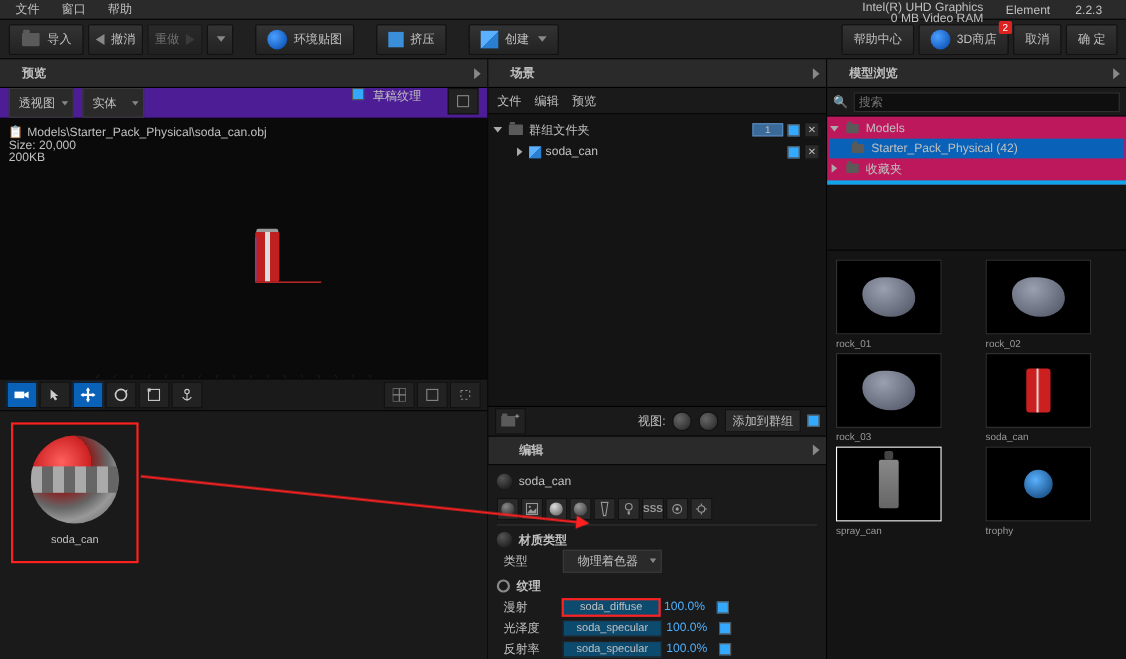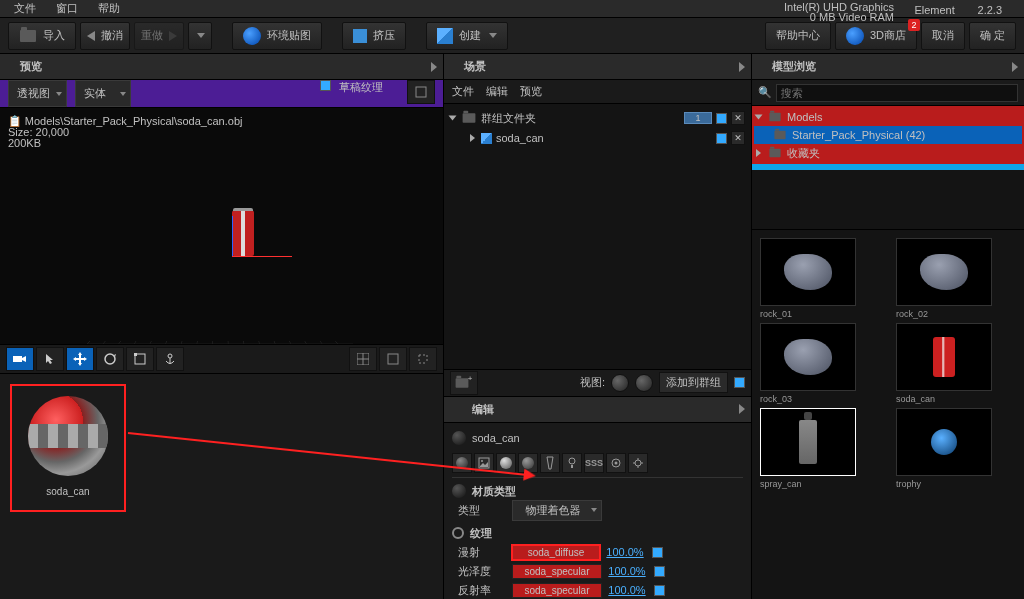--- a/index.html
+++ b/index.html
@@ -63,26 +63,26 @@
 .scene-bottom{height:28px;background:#1a1a1a;display:flex;align-items:center;padding:0 6px;gap:6px;border-top:1px solid #000;border-bottom:1px solid #000}
 .circle-btn{width:18px;height:18px;border-radius:50%;background:radial-gradient(circle at 35% 35%,#666,#222);border:1px solid #111;cursor:pointer}
 .edit-content{flex:1;background:#1a1a1a;overflow:auto;padding:4px 8px}
 .mat-name-row{display:flex;align-items:center;gap:6px;padding:4px 0}
 .mat-ball{width:14px;height:14px;border-radius:50%;background:radial-gradient(circle at 35% 30%,#555,#111)}
 .mat-tabs{display:flex;gap:2px;padding:4px 0;border-bottom:1px solid #333}
 .mat-tab{width:20px;height:20px;background:#2a2a2a;border:1px solid #111;display:flex;align-items:center;justify-content:center;cursor:pointer}
 .section-head{display:flex;align-items:center;gap:6px;padding:6px 0 2px;font-weight:bold}
 .prop-row{display:flex;align-items:center;height:19px;gap:4px}
 .prop-label{width:56px;text-align:left;padding-left:6px}
-.prop-field{width:90px;background:#b91c1c;border:1px solid #222;text-align:center;padding:1px 0;font-size:10px}
+.prop-field{width:90px;background:#0c4a6e;border:1px solid #222;text-align:center;padding:1px 0;font-size:10px}
 .prop-field.hl{border:2px solid #ff2020;margin:-1px}
-.prop-val{width:44px;color:#4ab0ff;text-align:center;padding-right:2px;text-decoration:underline}
+.prop-val{width:44px;color:#4ab0ff;text-align:left;padding-right:2px;}
 .search-row{height:26px;background:#1a1a1a;display:flex;align-items:center;padding:0 6px;border-bottom:1px solid #000}
 .search-input{flex:1;background:#0f0f0f;border:1px solid #333;padding:2px 4px;color:#888}
-.model-tree{background:#b91c1c;padding:2px;border-bottom:6px solid #0ea5e9}
+.model-tree{background:#be185d;padding:2px;border-bottom:4px solid #0ea5e9}
 .mt-row{display:flex;align-items:center;height:18px;padding:0 2px;gap:4px}
 .mt-row.sel{background:#0a62b8}
 .thumbs{flex:1;background:#141414;padding:8px 8px;overflow:auto;display:grid;grid-template-columns:1fr 1fr;gap:4px 16px;align-content:start}
 .thumb-item{display:flex;flex-direction:column;gap:3px}
 .thumb{width:96px;height:68px;background:#000;border:1px solid #333;display:flex;align-items:center;justify-content:center;position:relative}
 .thumb.sel{border:1px solid #fff}
 .thumb-label{font-size:9px;color:#999}
 .rock{width:48px;height:36px;background:radial-gradient(ellipse at 40% 30%,#9aa0b0,#4a5060);border-radius:40% 50% 45% 55%}
 .can-thumb{width:22px;height:40px;background:linear-gradient(90deg,#cc2020 40%,#eee 45%,#cc2020 55%);border-radius:3px}
 .spray{width:18px;height:44px;background:linear-gradient(#888,#666);border-radius:2px;position:relative}

